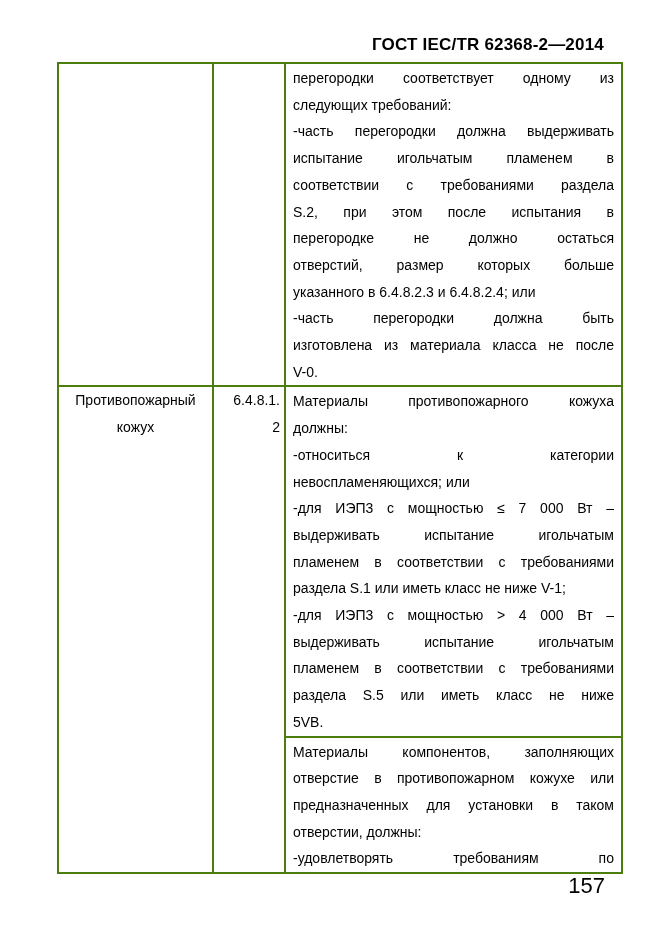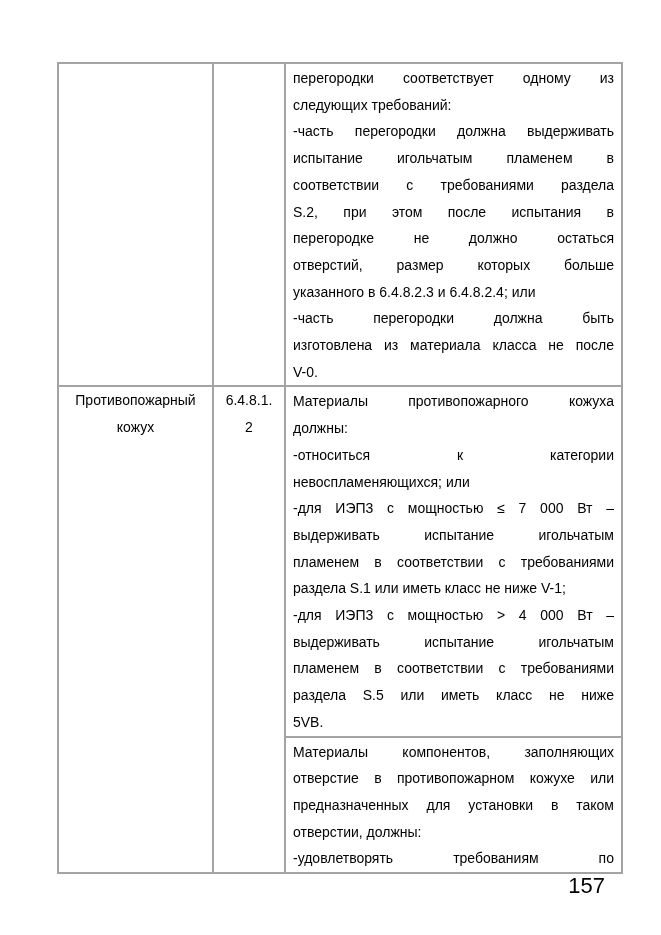--- a/index.html
+++ b/index.html
@@ -26,21 +26,21 @@
   }
   table.doc-table {
     position: absolute;
     left: 57px;
     top: 62px;
     width: 564px;
     border-collapse: collapse;
     table-layout: fixed;
   }
   table.doc-table td {
-    border: 2px solid #a3a3a3;
+    border: 2px solid #4d7c0f;
     font-size: 14px;
     vertical-align: top;
     overflow: hidden;
   }
   td.cell-component, td.cell-clause {
     vertical-align: middle;
     text-align: center;
     line-height: 26.7px;
     padding: 0 4px;
     border-radius: 27px;
@@ -56,34 +56,35 @@
     text-align: justify;
     text-align-last: justify;
     text-justify: inter-word;
     white-space: normal;
   }
   .line.final {
     text-align-last: left;
   }
   .cline {
     line-height: 26.7px;
-    text-align: center;
+    text-align: right;
   }
   .page-number {
     position: absolute;
     top: 873px;
     right: 56px;
     font-size: 22px;
   }
 </style>
 </head>
 <body>
 
 <div class="page">
 
+  <div class="doc-header">ГОСТ IEC/TR 62368-2—2014</div>
 
   <table class="doc-table">
     <colgroup>
       <col style="width:155px">
       <col style="width:72px">
       <col style="width:337px">
     </colgroup>
     <tbody>
       <tr>
         <td class="cell-component h-r0"></td>

